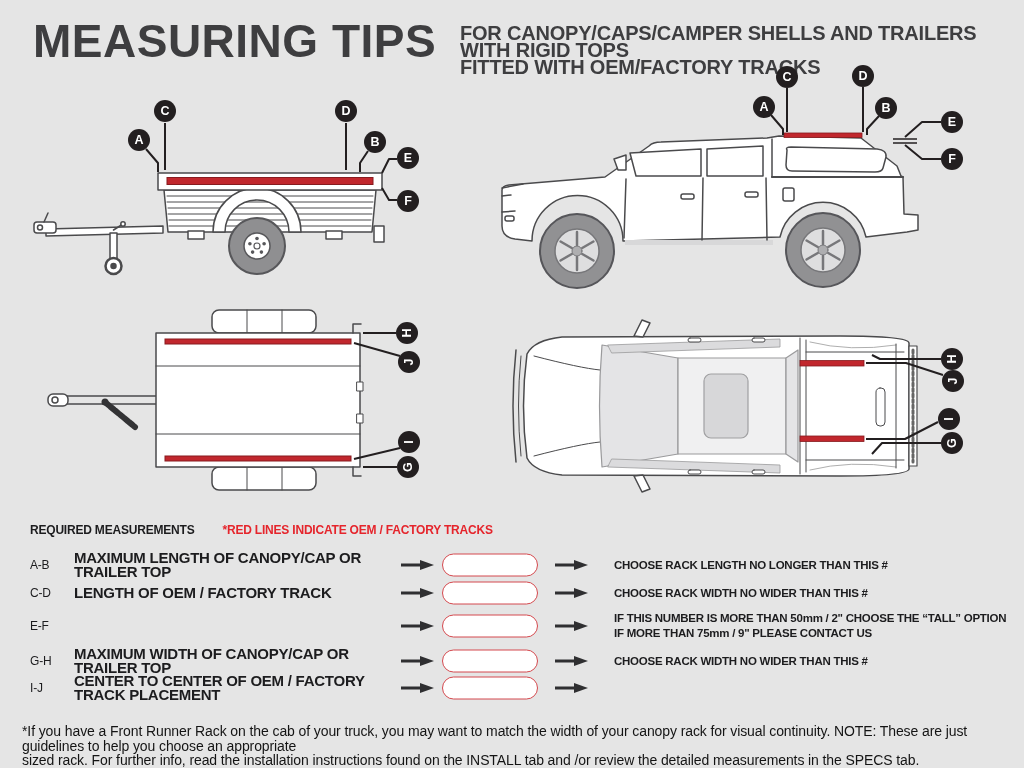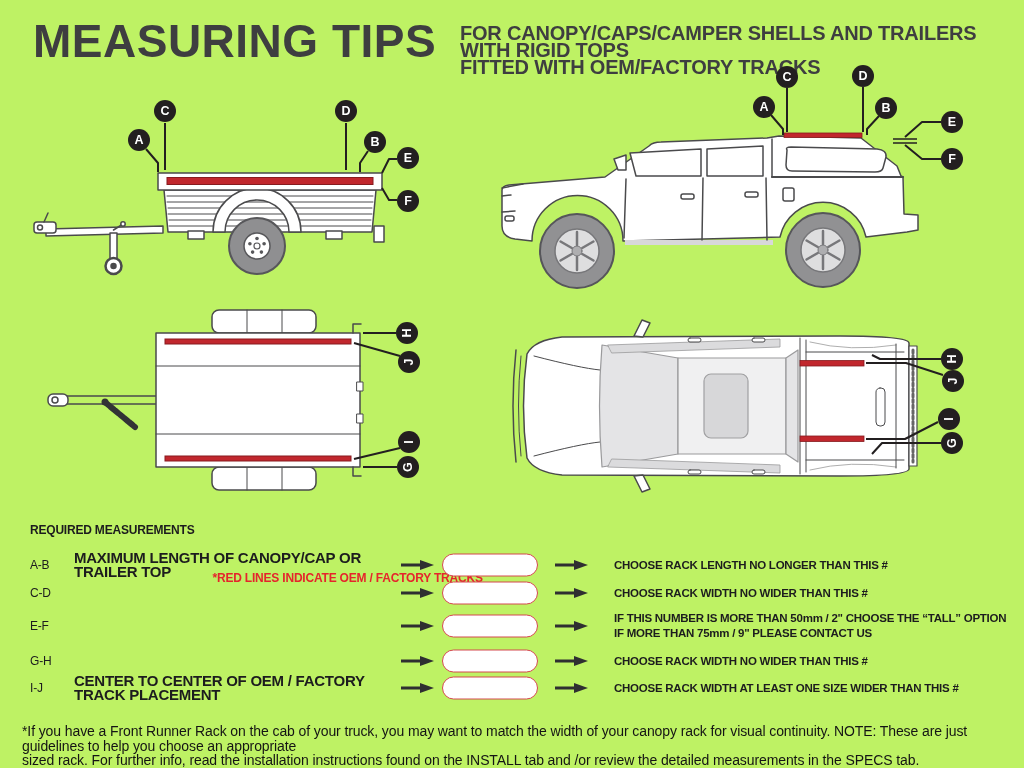--- a/index.html
+++ b/index.html
@@ -1,41 +1,41 @@
 <!DOCTYPE html>
 <html><head>
 <meta charset="utf-8">
 <style>
   * { margin:0; padding:0; box-sizing:border-box; }
   html,body { background:#ffffff; }
   body { font-family:"Liberation Sans", sans-serif; color:#1c1c1e; }
-  .page { position:relative; width:1024px; height:768px; background:#bef264; overflow:hidden; }
+  .page { position:relative; width:1024px; height:768px; background:#e5e5e5; overflow:hidden; }
 
   
   .title { position:absolute; left:33px; top:18px; font-size:46px; line-height:1;
            font-weight:800; letter-spacing:.5px; color:#3e3e40; }
   .subtitle { position:absolute; left:460px; top:25px; width:520px;
               font-size:20px; line-height:17px; font-weight:bold; color:#3e3e40;
               letter-spacing:-.2px; white-space:pre-line; }
 
   
   .diag { position:absolute; }
   #trailer-side { left:30px;  top:80px;  }
   #truck-side   { left:495px; top:60px;  }
   #trailer-top  { left:20px;  top:300px; }
   #truck-top    { left:500px; top:312px; }
 
   svg text.badge-letter { font-family:"Liberation Sans", sans-serif; font-weight:bold;
                           font-size:12.5px; fill:#ffffff; text-anchor:middle; }
 
   
-  .legend { position:absolute; left:30px; top:523px; display:flex; gap:18px;
+  .legend { position:absolute; left:30px; top:523px; display:flex; gap:28px;
             font-size:12px; font-weight:bold; letter-spacing:-.2px; }
   .legend .req { color:#1c1c1e; }
-  .legend .rednote { color:#e5252c;margin-top:48px; }
+  .legend .rednote { color:#e5252c; }
 
   
   .rows { position:absolute; left:30px; top:552px; width:964px; height:165px; }
   .mrow { position:absolute; left:0; width:964px; }
   .mrow > * { position:absolute; top:50%; transform:translateY(-50%); }
   .code   { left:0;    width:42px;  font-size:12px; font-weight:normal; letter-spacing:-.2px; }
   .desc   { left:44px; width:324px; font-size:15px; font-weight:bold; letter-spacing:-.25px;
             line-height:14px; white-space:pre-line; }
   .arr1   { left:370px; }
   .pill   { left:412px; width:96px; height:23px; border:1.6px solid #d4494e;
@@ -317,20 +317,21 @@
       <span class="pill"></span>
       <svg class="arr2" width="34" height="12">
           <line x1="1" y1="6" x2="22" y2="6" stroke="#2f2f31" stroke-width="3"></line>
           <polygon points="20,1 34,6 20,11" fill="#2f2f31"></polygon>
         </svg>
       <span class="result">CHOOSE RACK LENGTH NO LONGER THAN THIS #</span>
     </div>
 
     <div class="mrow" style="top:29px; height:24px">
       <span class="code">C-D</span>
+      <span class="desc">LENGTH OF OEM / FACTORY TRACK</span>
       <svg class="arr1" width="34" height="12">
           <line x1="1" y1="6" x2="22" y2="6" stroke="#2f2f31" stroke-width="3"></line>
           <polygon points="20,1 34,6 20,11" fill="#2f2f31"></polygon>
         </svg>
       <span class="pill"></span>
       <svg class="arr2" width="34" height="12">
           <line x1="1" y1="6" x2="22" y2="6" stroke="#2f2f31" stroke-width="3"></line>
           <polygon points="20,1 34,6 20,11" fill="#2f2f31"></polygon>
         </svg>
       <span class="result">CHOOSE RACK WIDTH NO WIDER THAN THIS #</span>
@@ -346,20 +347,21 @@
       <svg class="arr2" width="34" height="12">
           <line x1="1" y1="6" x2="22" y2="6" stroke="#2f2f31" stroke-width="3"></line>
           <polygon points="20,1 34,6 20,11" fill="#2f2f31"></polygon>
         </svg>
       <span class="result">IF THIS NUMBER IS MORE THAN 50mm / 2" CHOOSE THE “TALL” OPTION
 IF MORE THAN 75mm / 9" PLEASE CONTACT US</span>
     </div>
 
     <div class="mrow" style="top:97px; height:24px">
       <span class="code">G-H</span>
+      <span class="desc">MAXIMUM  WIDTH OF CANOPY/CAP OR TRAILER TOP</span>
       <svg class="arr1" width="34" height="12">
           <line x1="1" y1="6" x2="22" y2="6" stroke="#2f2f31" stroke-width="3"></line>
           <polygon points="20,1 34,6 20,11" fill="#2f2f31"></polygon>
         </svg>
       <span class="pill"></span>
       <svg class="arr2" width="34" height="12">
           <line x1="1" y1="6" x2="22" y2="6" stroke="#2f2f31" stroke-width="3"></line>
           <polygon points="20,1 34,6 20,11" fill="#2f2f31"></polygon>
         </svg>
       <span class="result">CHOOSE RACK WIDTH NO WIDER THAN THIS #</span>
@@ -370,21 +372,20 @@
       <span class="desc">CENTER TO CENTER OF OEM / FACTORY TRACK PLACEMENT</span>
       <svg class="arr1" width="34" height="12">
           <line x1="1" y1="6" x2="22" y2="6" stroke="#2f2f31" stroke-width="3"></line>
           <polygon points="20,1 34,6 20,11" fill="#2f2f31"></polygon>
         </svg>
       <span class="pill"></span>
       <svg class="arr2" width="34" height="12">
           <line x1="1" y1="6" x2="22" y2="6" stroke="#2f2f31" stroke-width="3"></line>
           <polygon points="20,1 34,6 20,11" fill="#2f2f31"></polygon>
         </svg>
-      <span class="result">CHOOSE RACK WIDTH AT LEAST ONE SIZE WIDER THAN THIS #</span>
     </div>
 
   </div>
 
   <div class="footnote">*If you have a Front Runner Rack on the cab of your truck, you may want to match the width of your canopy rack for visual continuity. NOTE: These are just guidelines to help you choose an appropriate
 sized rack. For further info, read the installation instructions found on the INSTALL tab and /or review the detailed measurements in the SPECS tab.</div>
 
 </div>
 
 </body></html>

